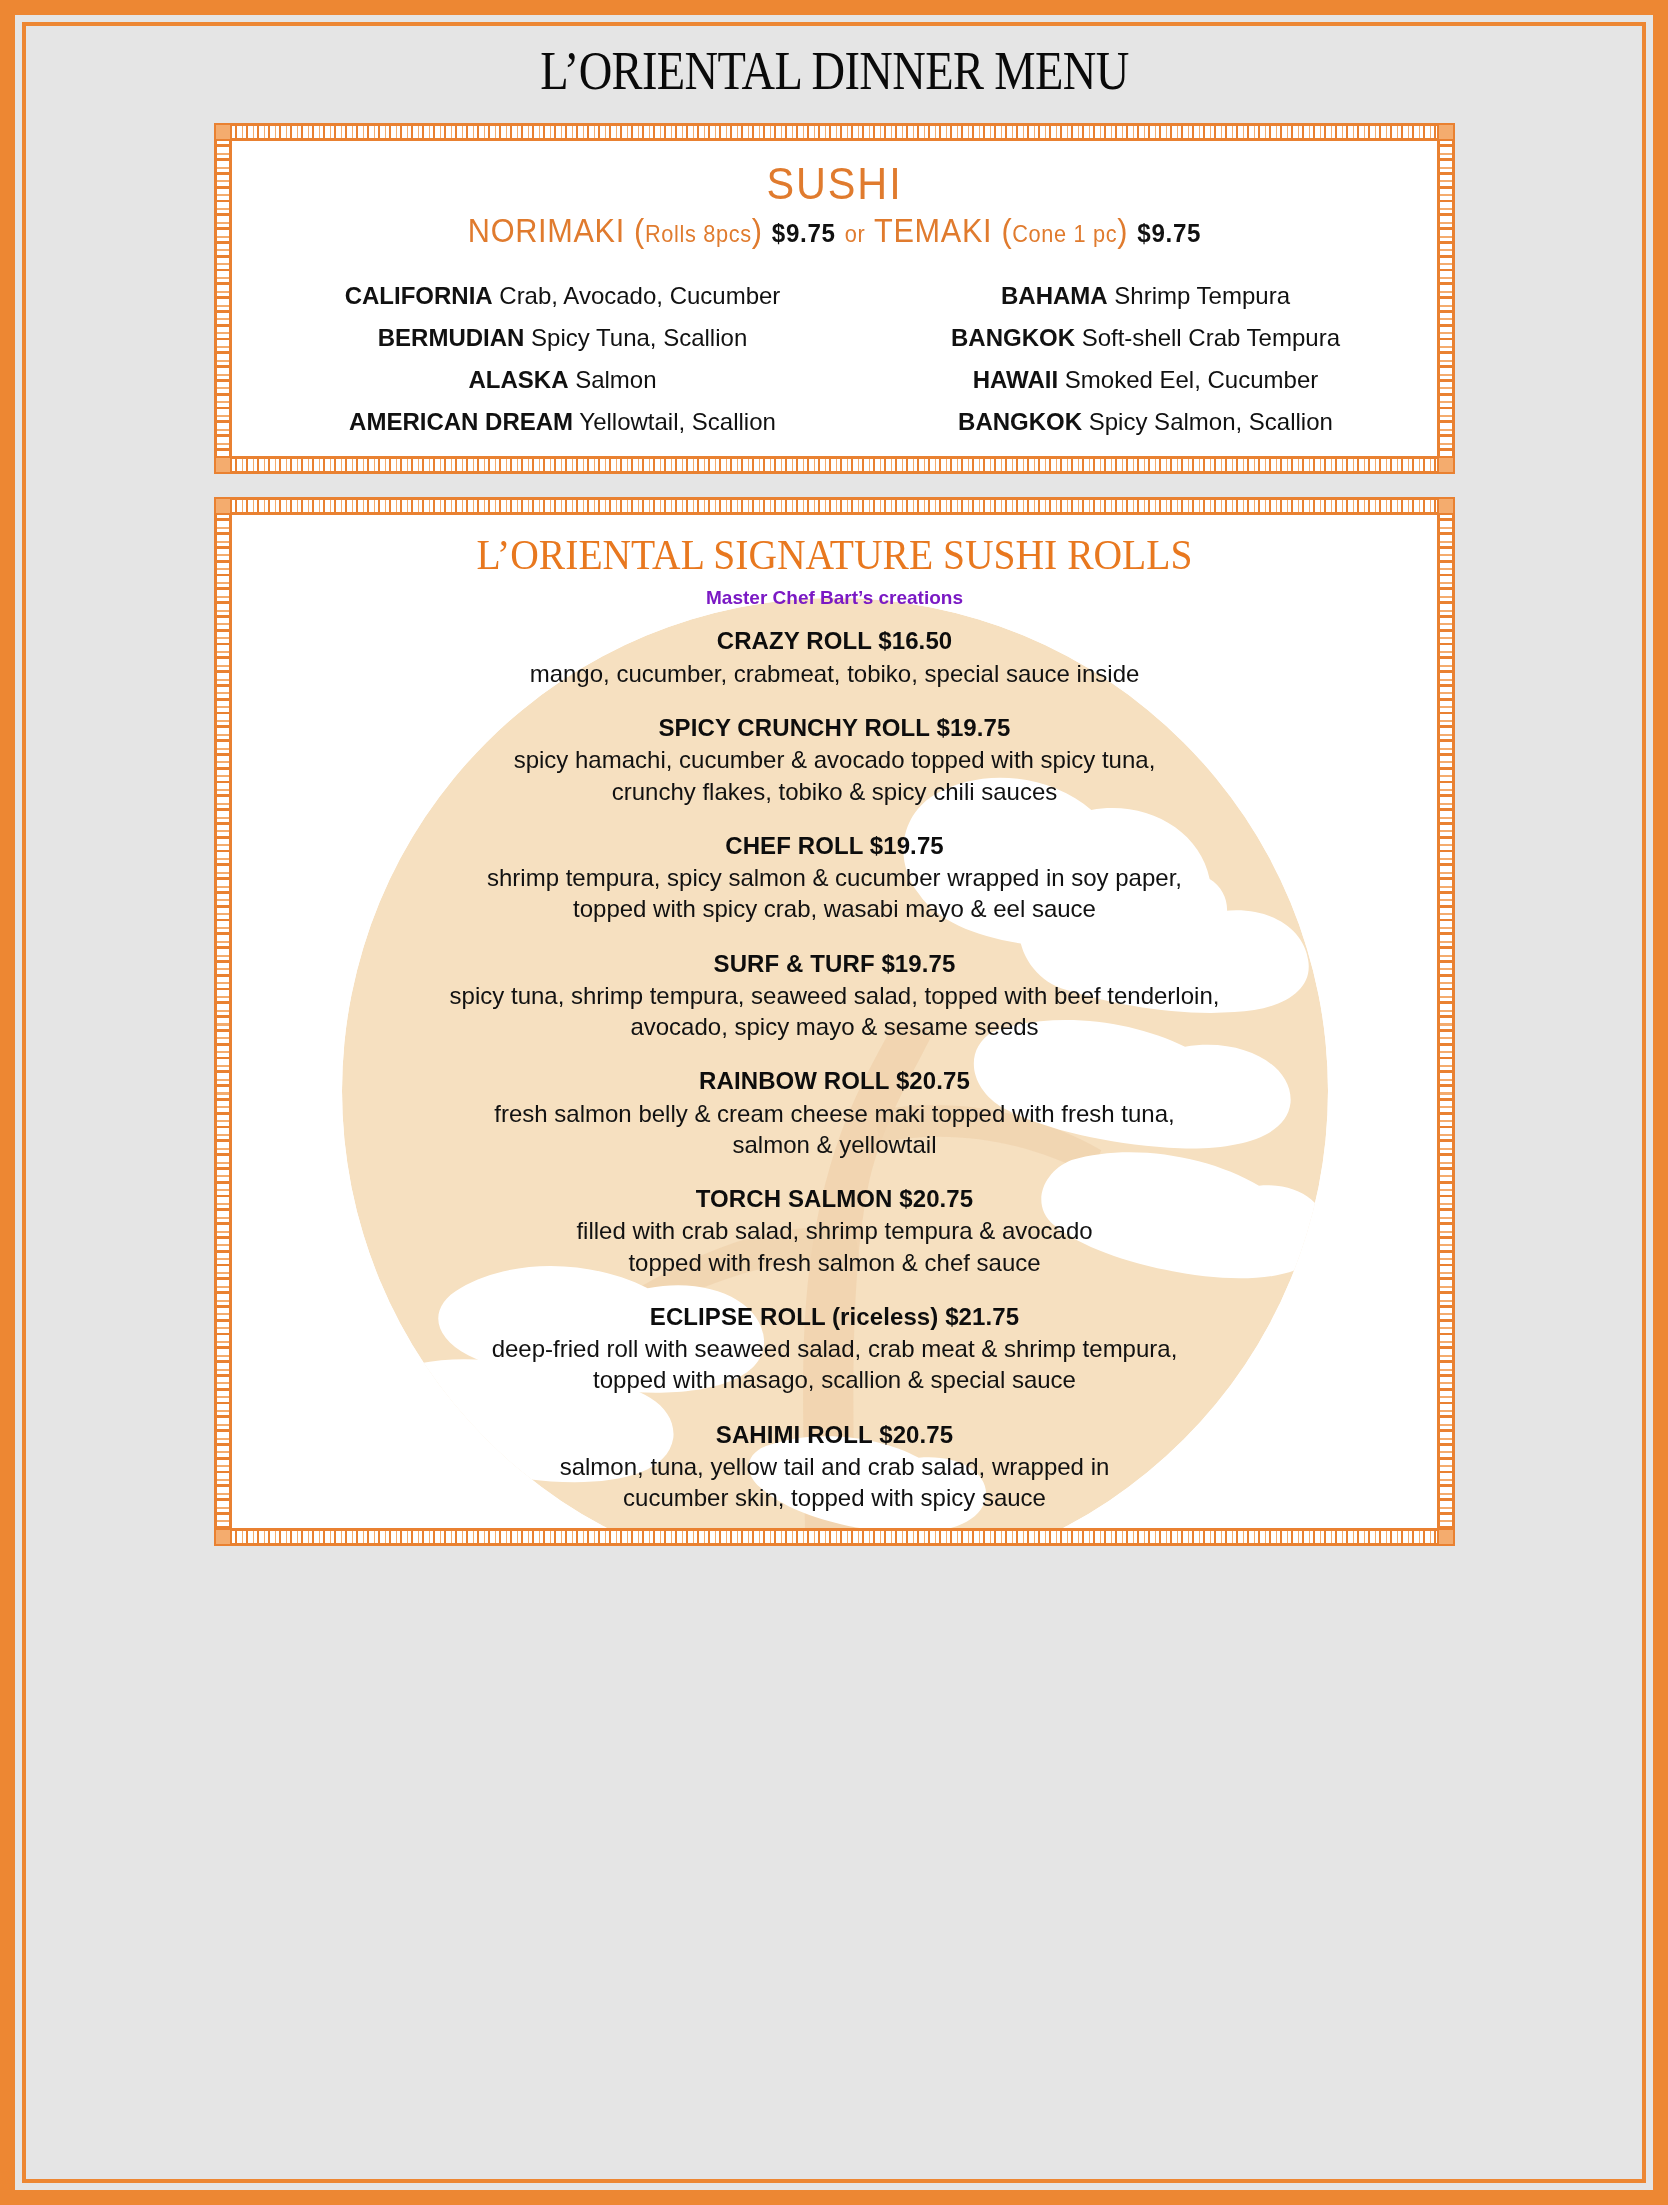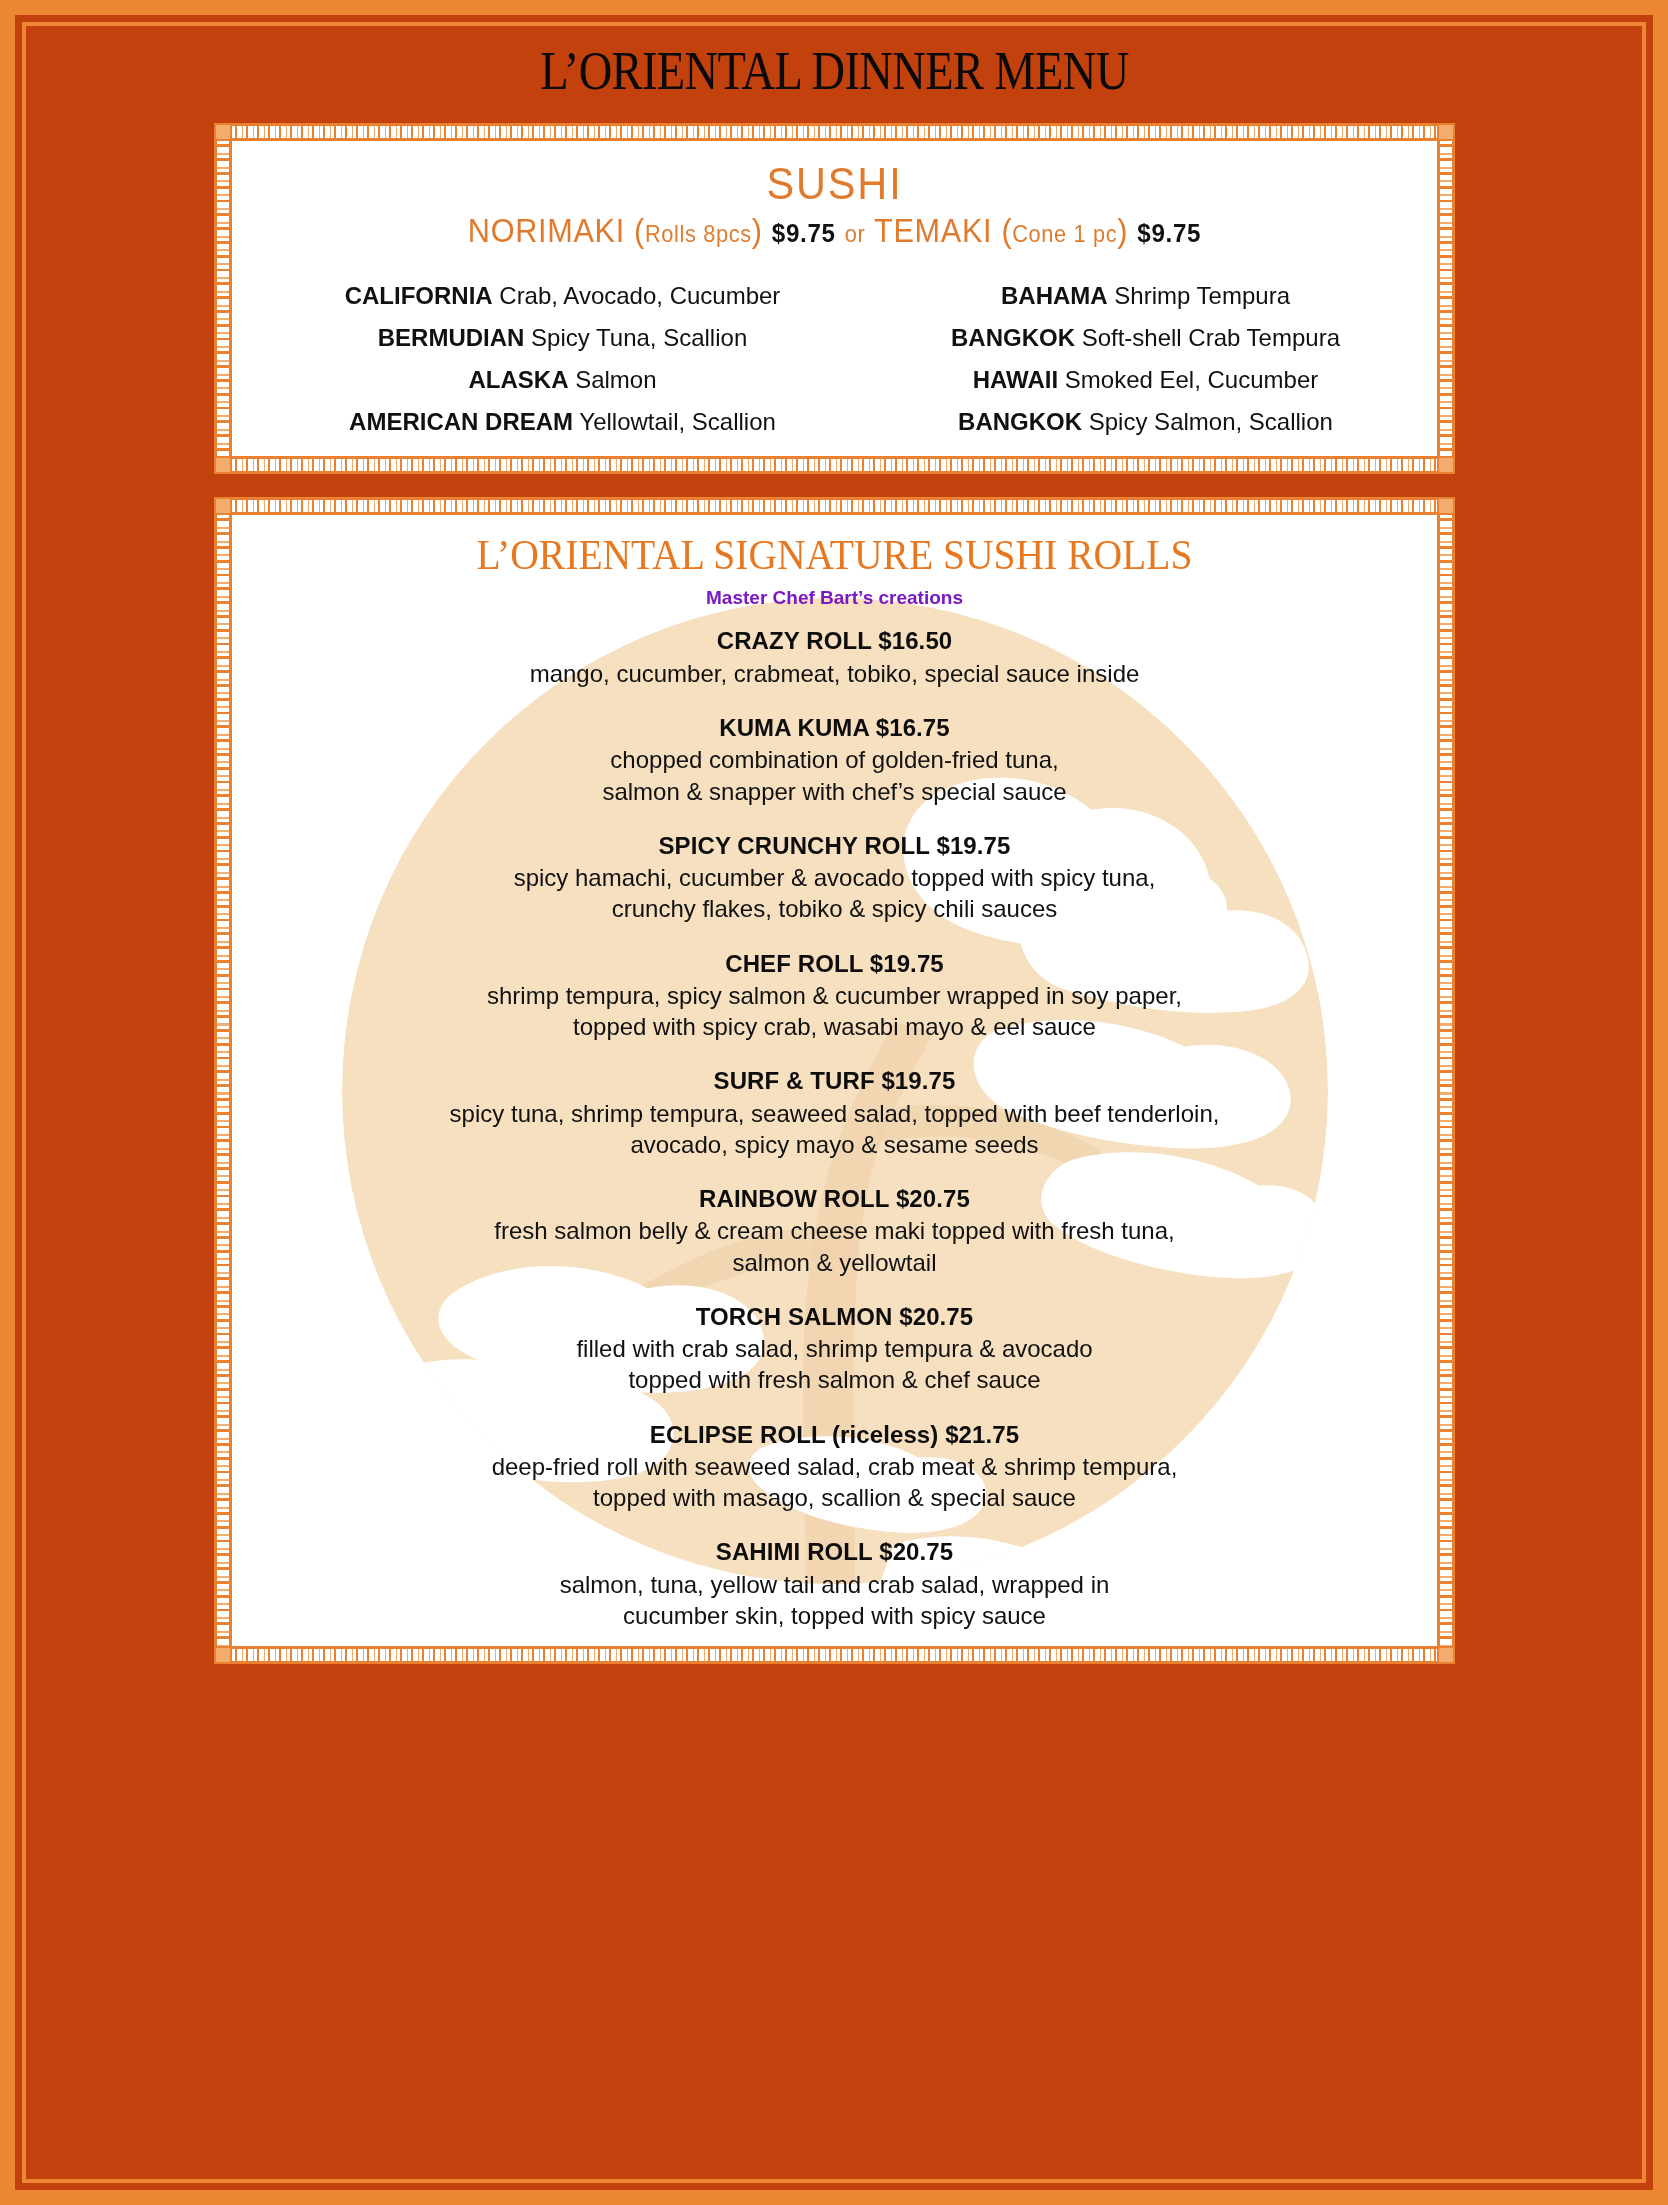--- a/index.html
+++ b/index.html
@@ -13,21 +13,21 @@
     font-family: "Liberation Sans", sans-serif;
     -webkit-font-smoothing: antialiased;
   }
 
   
   .page {
     position: relative;
     width: 1668px;
     height: 2205px;
     box-sizing: border-box;
-    background: #c2410c;
+    background: #e5e5e5;
     overflow: hidden;
   }
 
   
   .outer-band {
     position: absolute;
     left: 0; top: 0; right: 0; bottom: 0;
     border: 15px solid #ED8733;
     box-sizing: border-box;
     pointer-events: none;
@@ -369,24 +369,20 @@
 
           <div class="rolls-heading">L’ORIENTAL SIGNATURE  SUSHI  ROLLS</div>
           <div class="rolls-subheading">Master Chef Bart’s creations</div>
 
           <div class="roll-list" id="roll-list">
               <div class="roll">
                 <div class="roll-name">CRAZY ROLL $16.50</div>
                 <div class="roll-desc">mango, cucumber, crabmeat, tobiko, special sauce inside</div>
               </div>
               <div class="roll">
-                <div class="roll-name">KUMA KUMA $16.75</div>
-                <div class="roll-desc">chopped combination of golden-fried tuna,<br>salmon &amp; snapper with chef’s special sauce</div>
-              </div>
-              <div class="roll">
                 <div class="roll-name">SPICY CRUNCHY ROLL $19.75</div>
                 <div class="roll-desc">spicy hamachi, cucumber &amp; avocado topped with spicy tuna,<br>crunchy flakes, tobiko &amp; spicy chili sauces</div>
               </div>
               <div class="roll">
                 <div class="roll-name">CHEF ROLL $19.75</div>
                 <div class="roll-desc">shrimp tempura, spicy salmon &amp; cucumber wrapped in soy paper,<br>topped with spicy crab, wasabi mayo &amp; eel sauce</div>
               </div>
               <div class="roll">
                 <div class="roll-name">SURF &amp; TURF $19.75</div>
                 <div class="roll-desc">spicy tuna, shrimp tempura, seaweed salad, topped with beef tenderloin,<br>avocado, spicy mayo &amp; sesame seeds</div>

